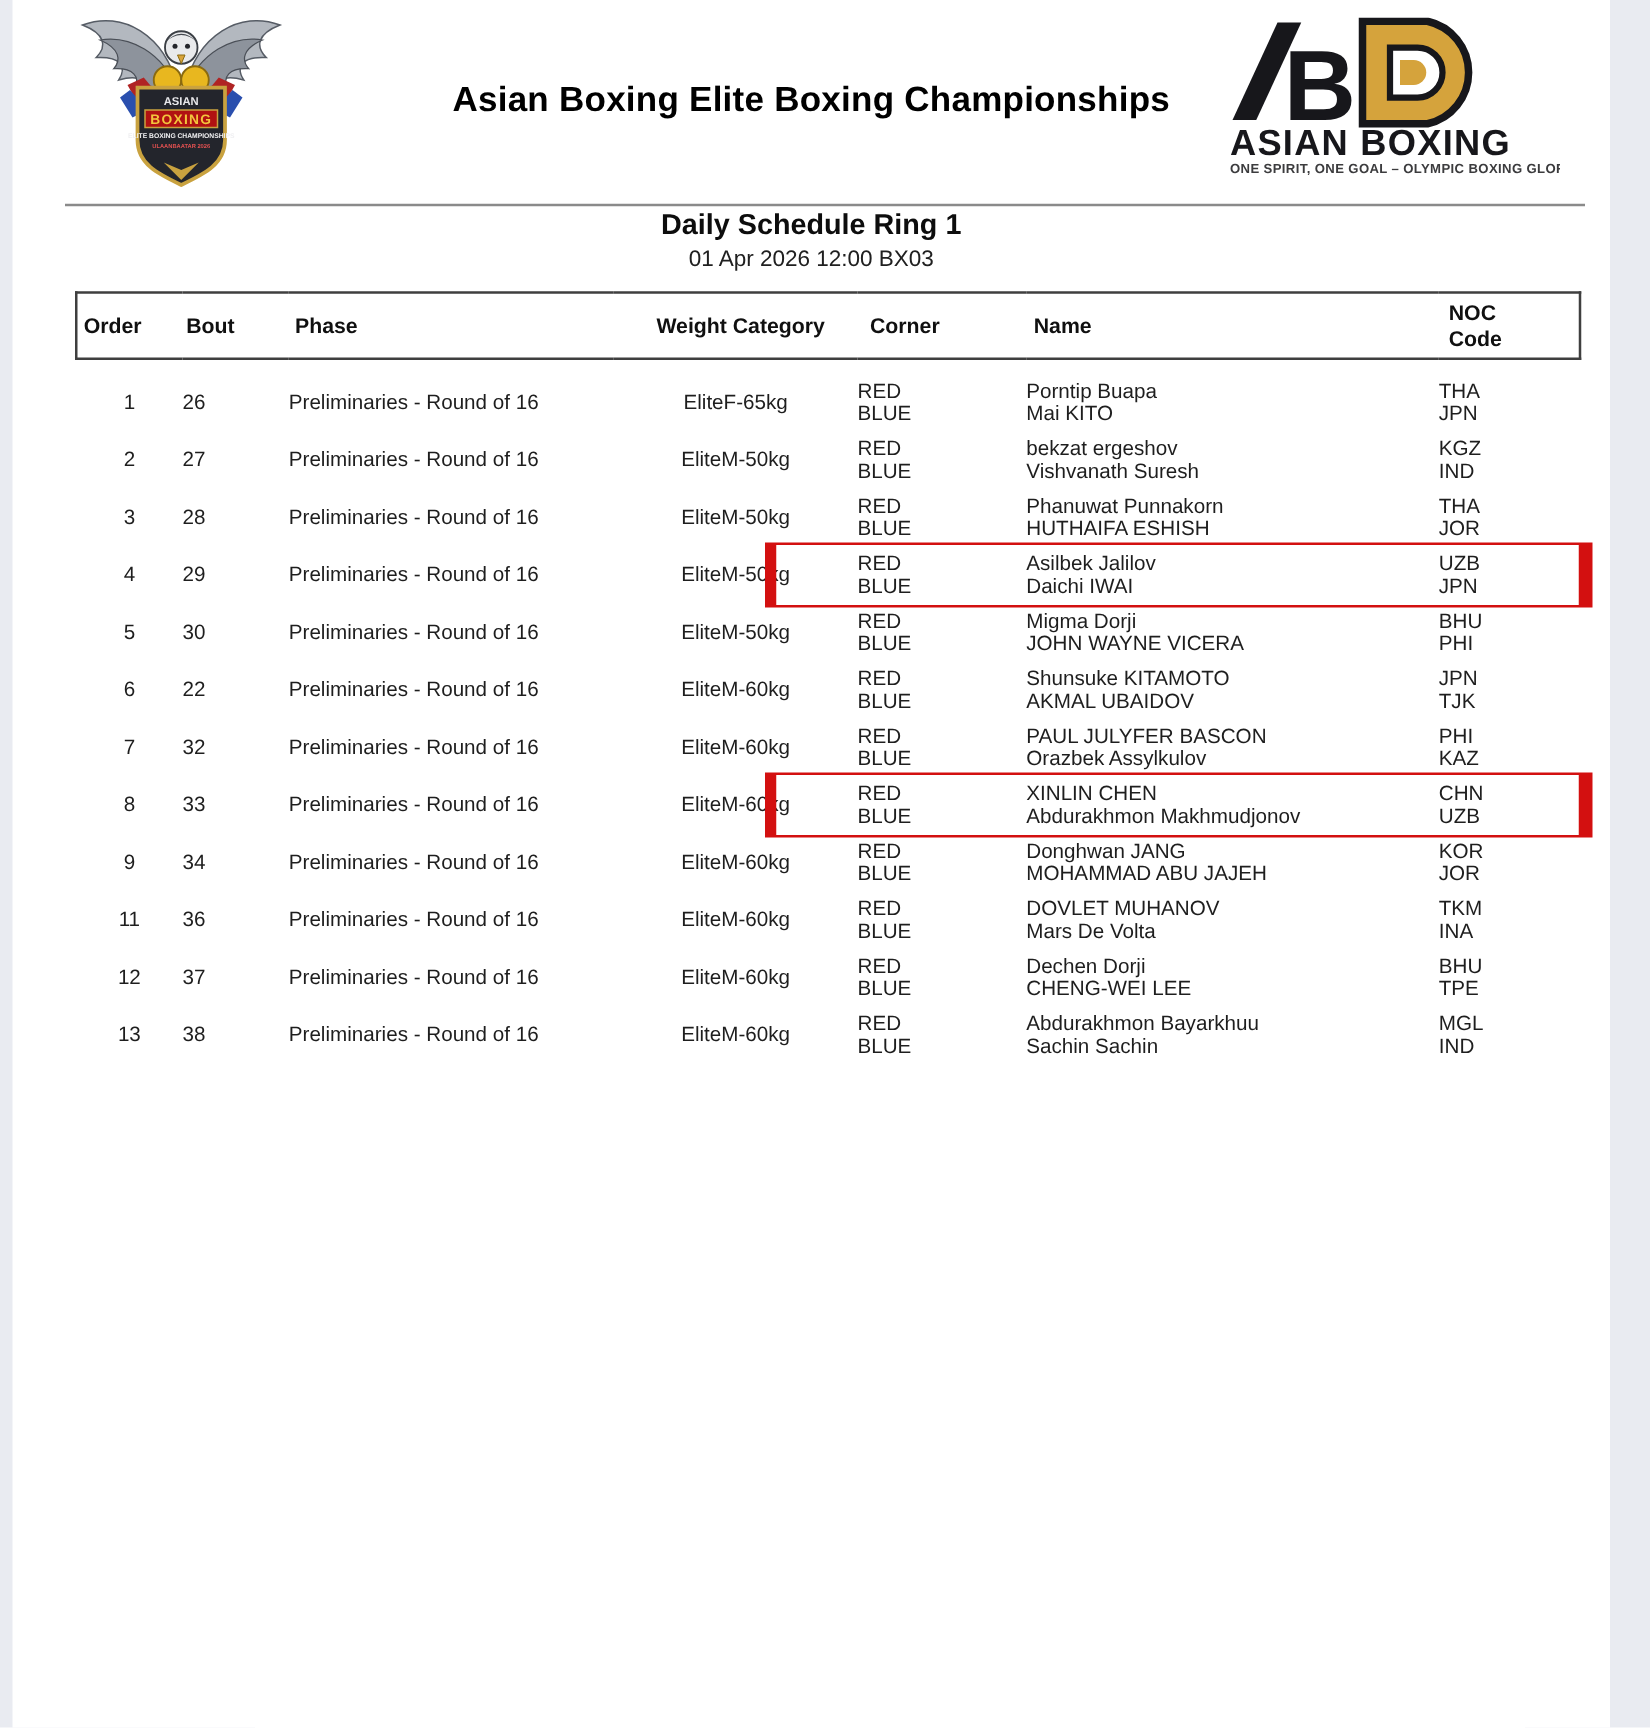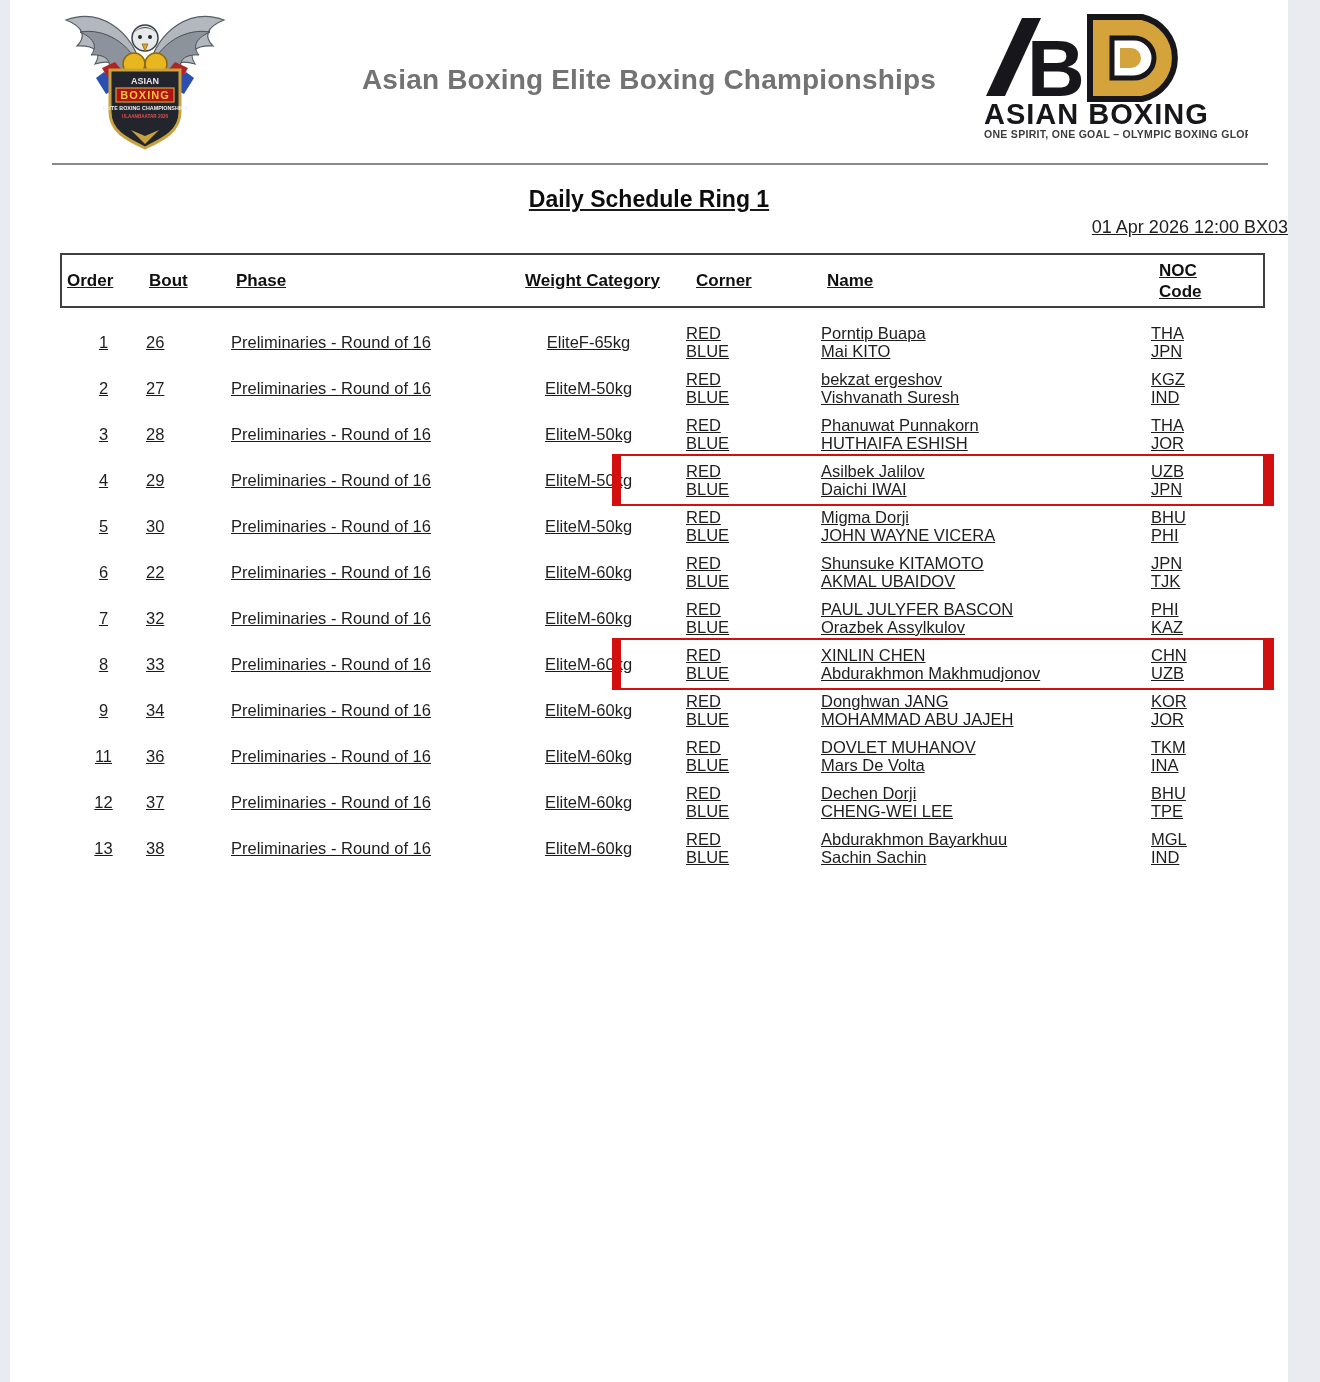--- a/index.html
+++ b/index.html
@@ -9,39 +9,38 @@
     font-family:"Liberation Sans","DejaVu Sans",sans-serif;
     color:#1b1b1b;
     -webkit-font-smoothing:antialiased;
   }
   .page{
     position:relative;
     margin-left:10px;
     width:1278px;height:1382px;
     background:#ffffff;
     overflow:hidden;
-    text-decoration:underline;
   }
   
   .doc-header{position:relative;height:163px;}
   .eagle-logo{position:absolute;left:50px;top:6px;}
   .doc-title{
     position:absolute;left:0;right:0;top:64px;
     text-align:center;
-    font-size:28px;font-weight:bold;color:#737373;
+    font-size:28px;font-weight:bold;color:#000000;
     letter-spacing:0.2px;
   }
   .abd-logo{position:absolute;right:40px;top:14px;}
   .header-rule{
     margin-left:42px;width:1216px;height:0;
     border-top:2px solid #8a8a8a;
   }
   
-  .sched-title{margin-top:21px;text-align:center;font-size:23px;font-weight:bold;color:#0d0d0d;}
-  .sched-sub{margin-top:4px;text-align:right;font-size:18px;color:#202020;}
+  .sched-title{margin-top:1px;text-align:center;font-size:23px;font-weight:bold;color:#0d0d0d;}
+  .sched-sub{margin-top:4px;text-align:center;font-size:18px;color:#202020;}
   
   .table-area{position:relative;margin:15px 0 0 50px;width:1215px;}
   table.sched{border-collapse:collapse;width:1203px;table-layout:fixed;}
   col.w-order{width:85px;}  col.w-bout{width:85px;}
   col.w-phase{width:260px;} col.w-weight{width:195px;}
   col.w-corner{width:135px;}col.w-name{width:330px;}
   col.w-noc{width:113px;}
   thead th{
     height:51px;vertical-align:middle;text-align:left;
     font-size:17px;font-weight:bold;color:#101010;

